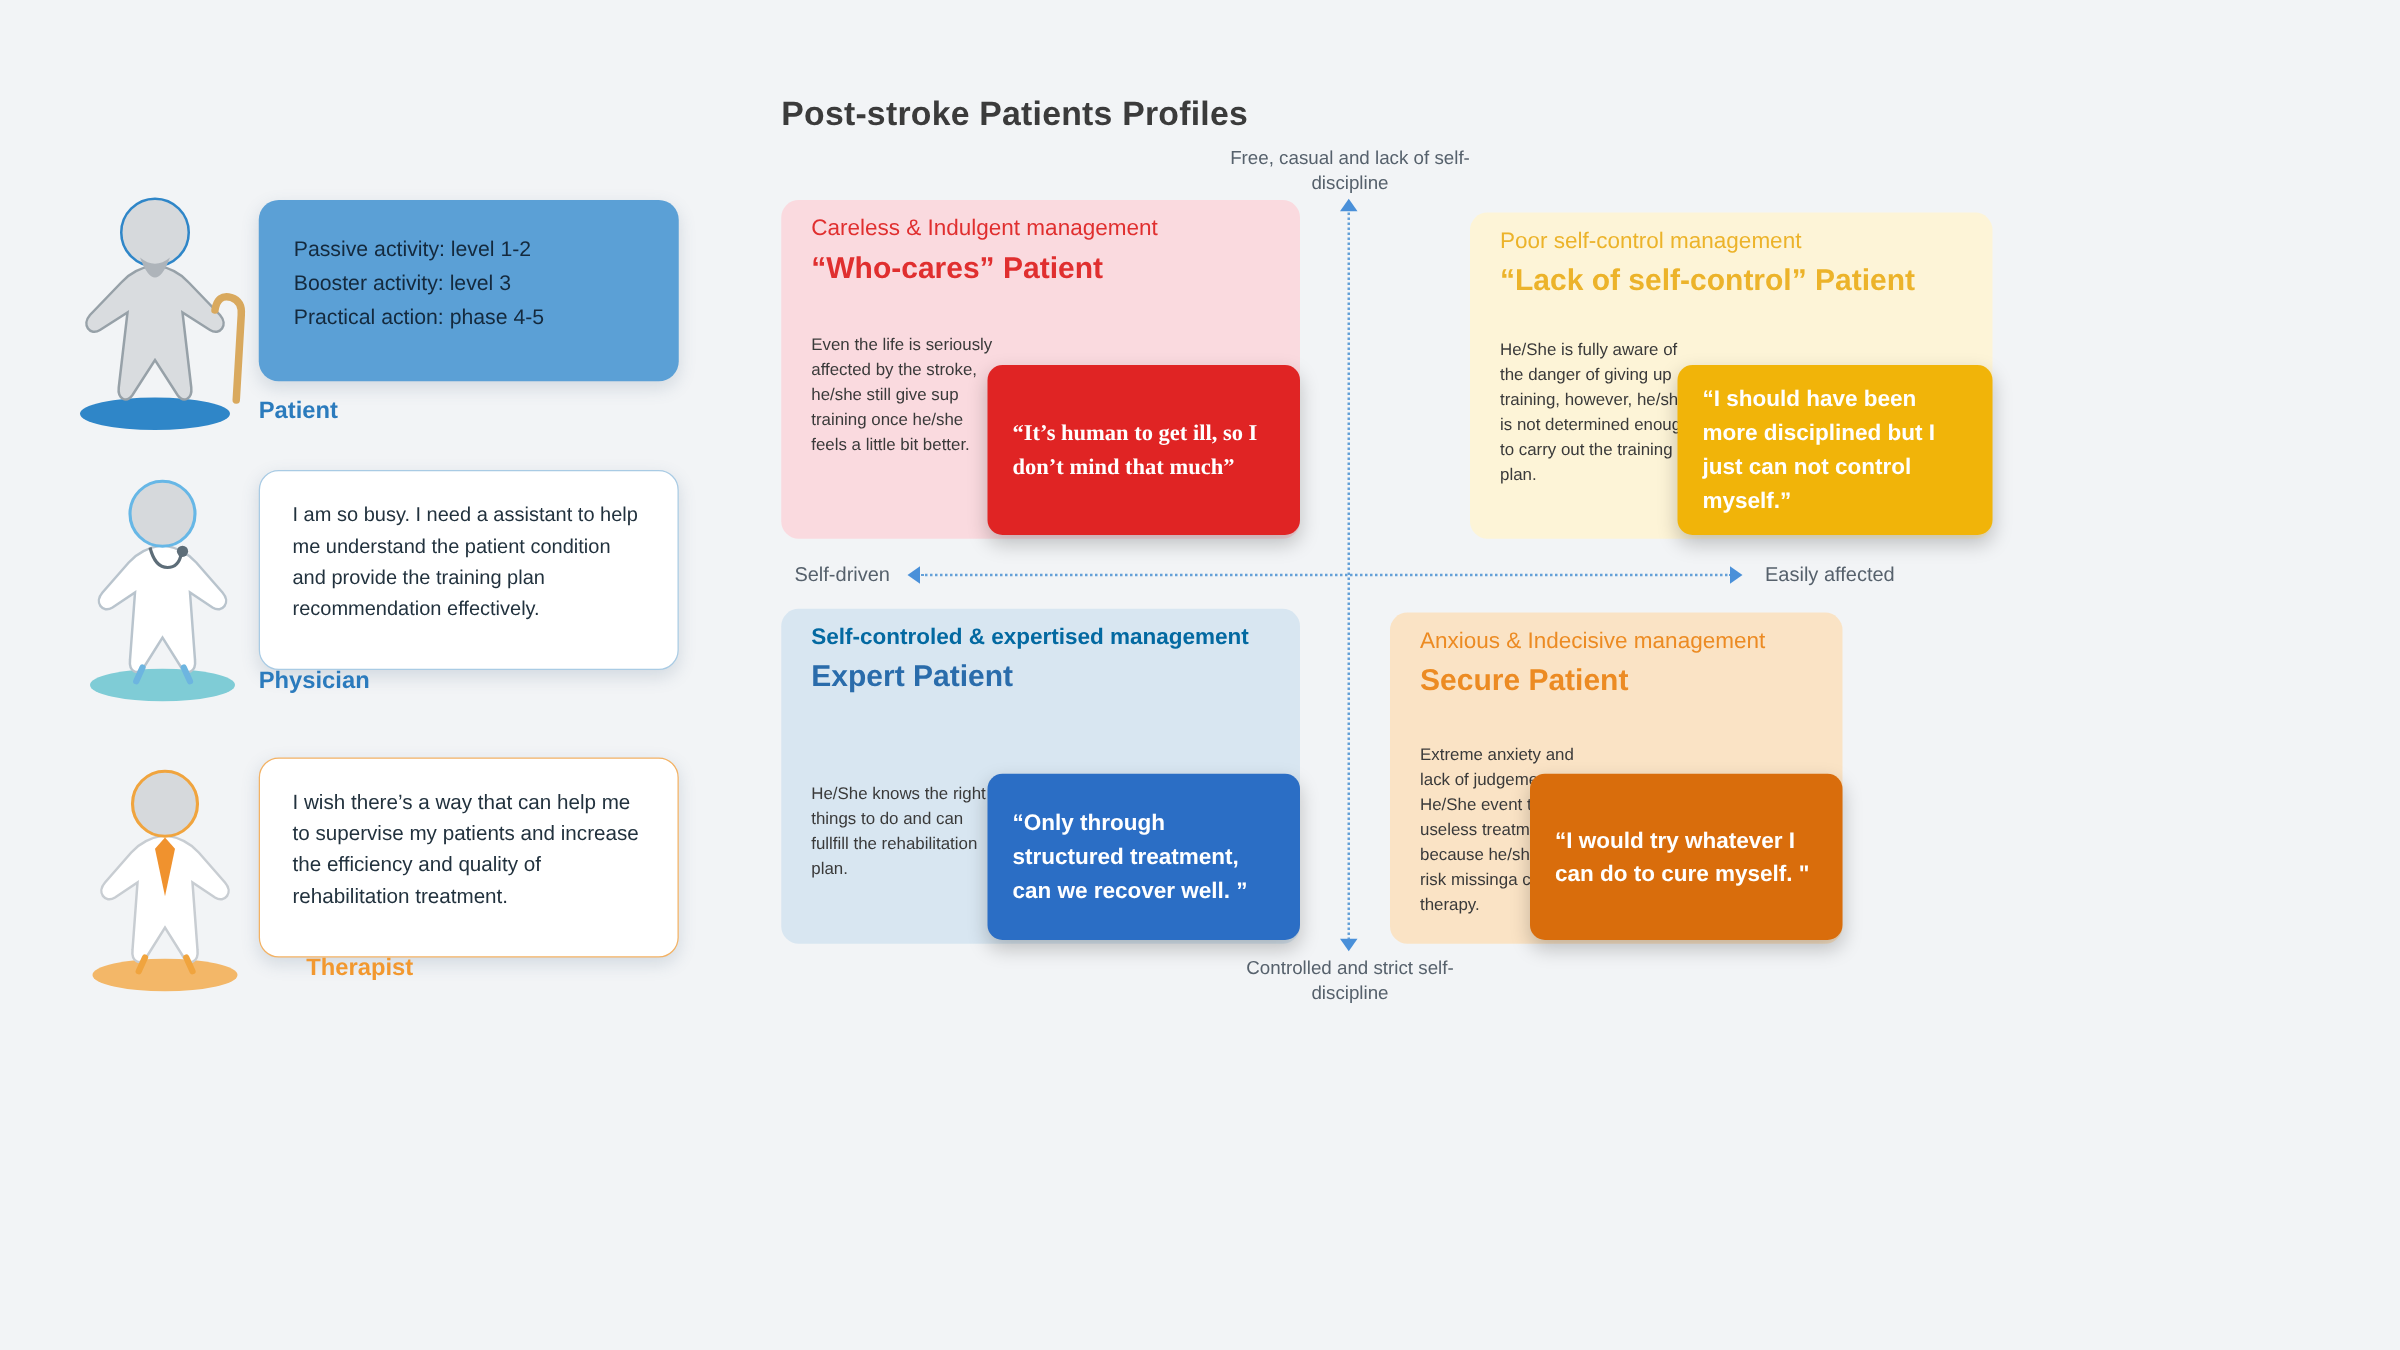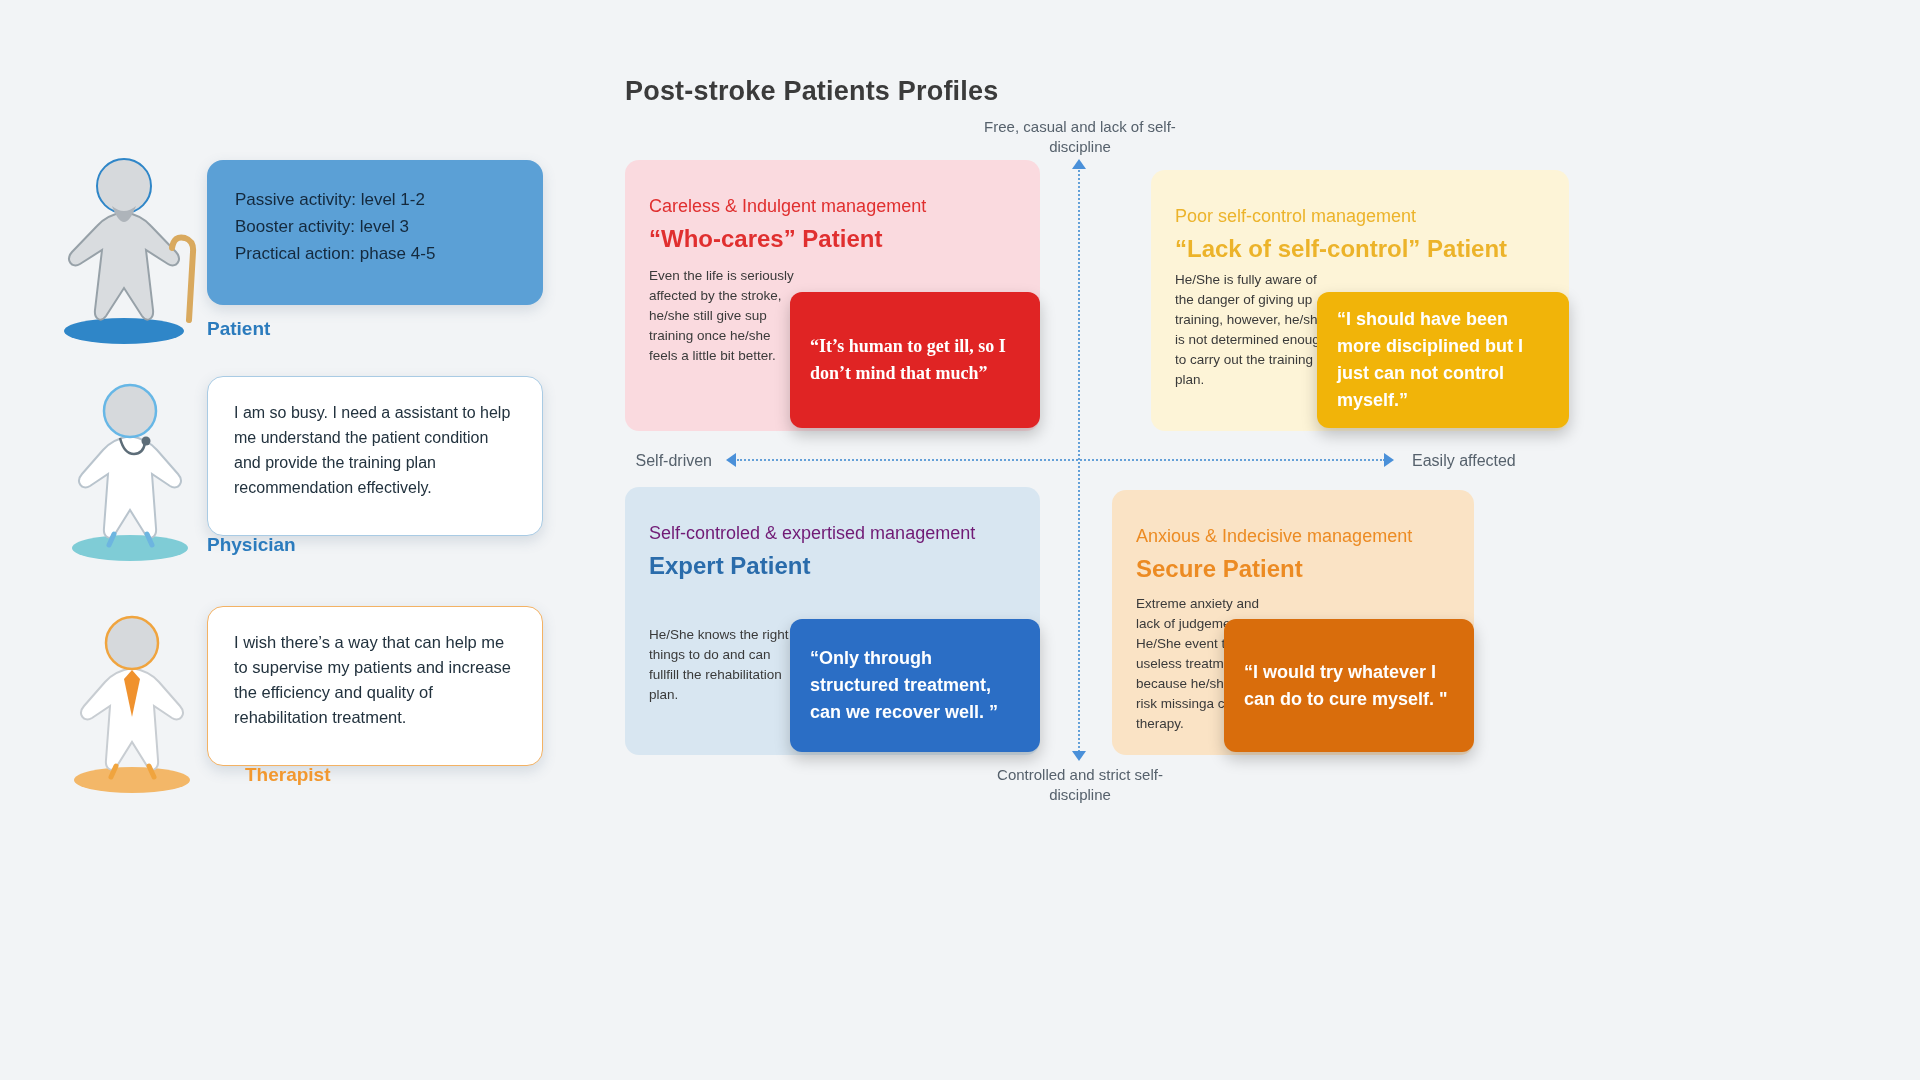--- a/index.html
+++ b/index.html
@@ -42,23 +42,23 @@
   .axis-left{left:622px;top:451px;width:90px;text-align:right;font-size:16px;}
   .axis-right{left:1412px;top:451px;font-size:16px;}
   .axis-line-v{position:absolute;left:1078px;top:170px;height:582px;width:0;border-left:2px dotted #64a0d8;}
   .axis-line-h{position:absolute;left:737px;top:459px;width:648px;height:0;border-top:2px dotted #64a0d8;}
   .ah{position:absolute;width:0;height:0;}
   .ah-up{left:1072px;top:159px;border-left:7px solid transparent;border-right:7px solid transparent;border-bottom:10px solid #4a90d9;}
   .ah-down{left:1072px;top:751px;border-left:7px solid transparent;border-right:7px solid transparent;border-top:10px solid #4a90d9;}
   .ah-left{left:726px;top:453px;border-top:7px solid transparent;border-bottom:7px solid transparent;border-right:10px solid #4a90d9;}
   .ah-right{left:1384px;top:453px;border-top:7px solid transparent;border-bottom:7px solid transparent;border-left:10px solid #4a90d9;}
   
-  .quad{position:absolute;border-radius:14px;box-sizing:border-box;padding:32px 24px;}
+  .quad{position:absolute;border-radius:14px;box-sizing:border-box;padding:8px 24px;}
   .quad-0{left:625px;top:160px;width:415px;height:271px;}
-  .quad-1{left:1151px;top:170px;width:418px;height:261px;}
+  .quad-1{left:1176px;top:170px;width:418px;height:261px;}
   .quad-2{left:625px;top:487px;width:415px;height:268px;}
   .quad-3{left:1112px;top:490px;width:362px;height:265px;}
   .q-management{font-size:18px;margin:4px 0 8px 0;}
   .q-title{font-size:24px;font-weight:700;white-space:nowrap;}
   .q-desc{position:absolute;left:24px;width:152px;font-size:13.5px;line-height:20px;color:#3a3a3a;}
   .quad-0 .q-desc{top:106px;width:148px;}
   .quad-1 .q-desc{top:100px;width:158px;}
   .quad-2 .q-desc{top:138px;width:150px;}
   .quad-3 .q-desc{top:104px;width:150px;}
   .q-quote{
@@ -151,21 +151,21 @@
   <div class="quad quad-1" style="background: rgb(253, 244, 215);">
     <div class="q-management q-accent" style="color: rgb(236, 179, 42);">Poor self-control management</div>
     <div class="q-title q-accent" style="color: rgb(236, 179, 42);">“Lack of self-control” Patient</div>
     <div class="q-desc">He/She is fully aware of the danger of giving up training, however, he/she is not determined enough to carry out the training plan.</div>
     <div class="q-quote" style="background: rgb(241, 180, 9);">
       <span>“I should have been more disciplined but I just can not control myself.”</span>
     </div>
   </div>
 
   <div class="quad quad-2" style="background: rgb(216, 230, 241);">
-    <div class="q-management q-accent" style="color: #701a75;">Self-controled &amp; expertised management</div>
+    <div class="q-management q-accent" style="color: #0369a1; font-weight: bold;">Self-controled &amp; expertised management</div>
     <div class="q-title q-accent" style="color: rgb(42, 108, 171);">Expert Patient</div>
     <div class="q-desc">He/She knows the right things to do and can fullfill the rehabilitation plan.</div>
     <div class="q-quote" style="background: rgb(43, 110, 197);">
       <span>“Only through structured treatment, can we recover well. ”</span>
     </div>
   </div>
 
   <div class="quad quad-3" style="background: rgb(250, 227, 197);">
     <div class="q-management q-accent" style="color: rgb(236, 139, 35);">Anxious &amp; Indecisive management</div>
     <div class="q-title q-accent" style="color: rgb(236, 139, 35);">Secure Patient</div>

